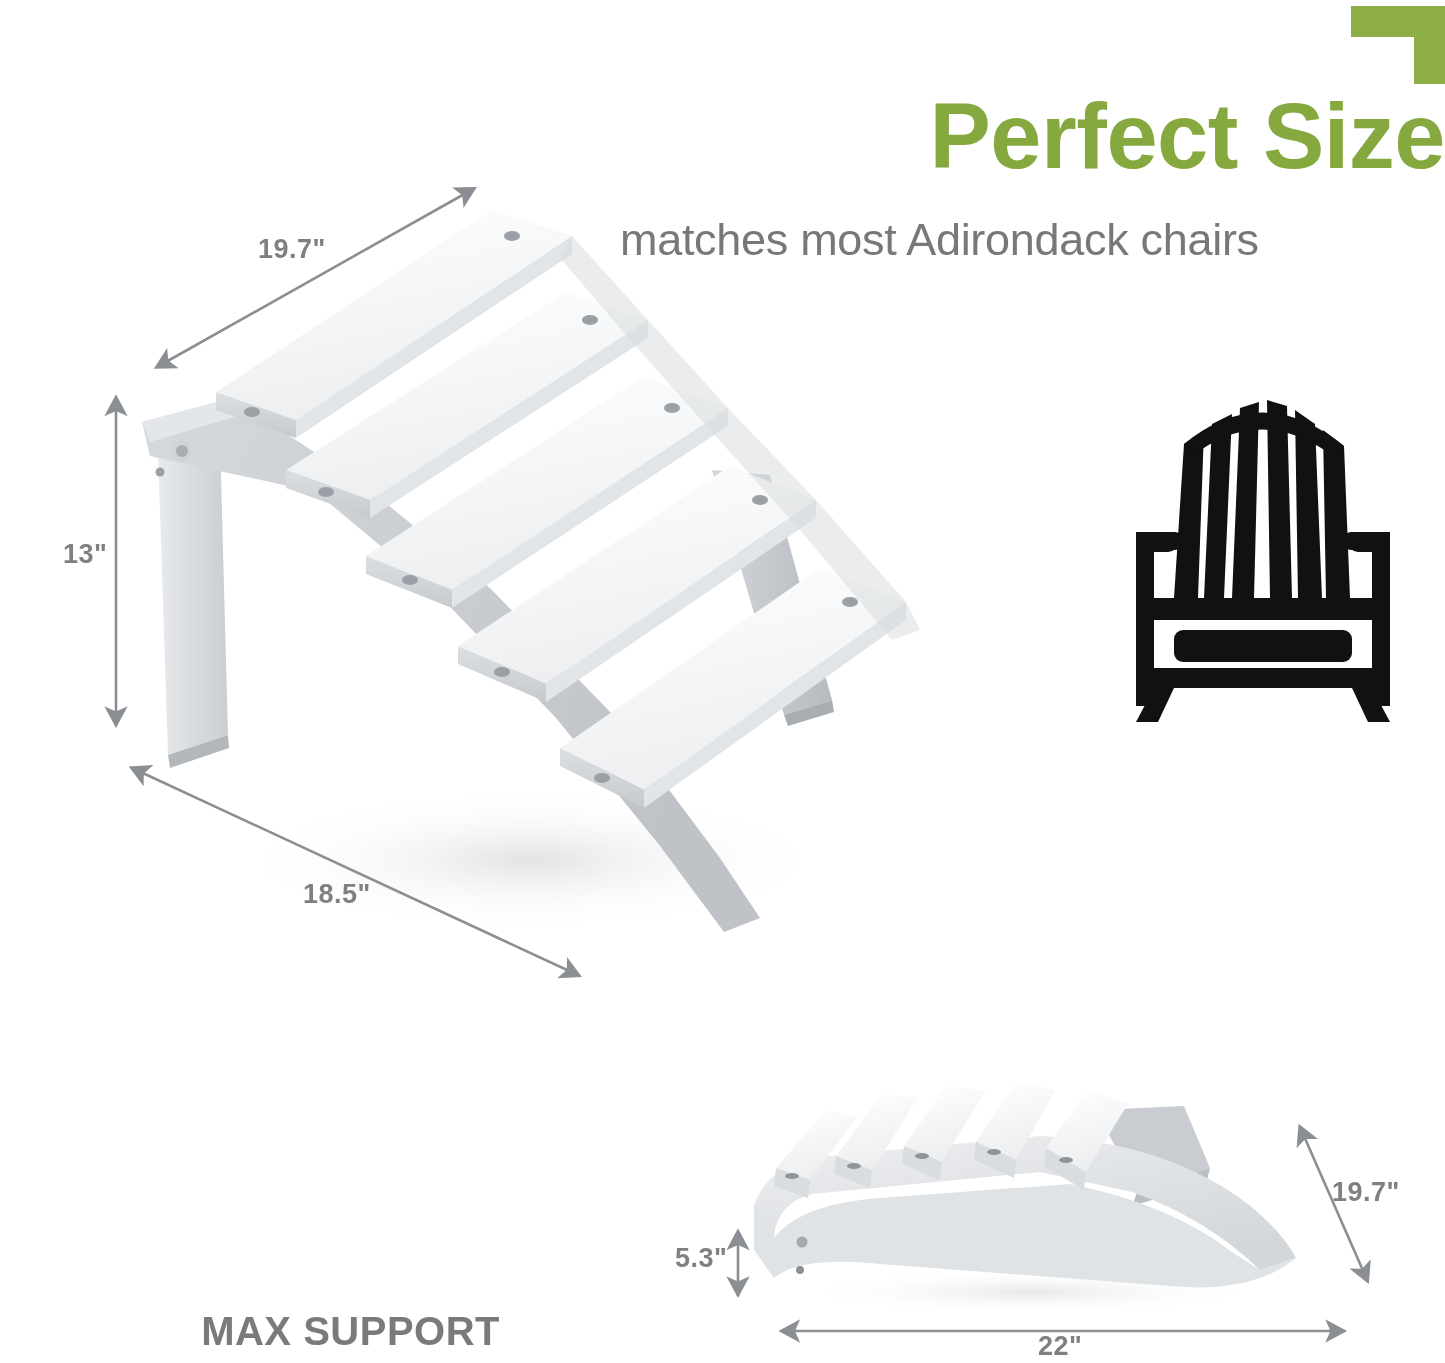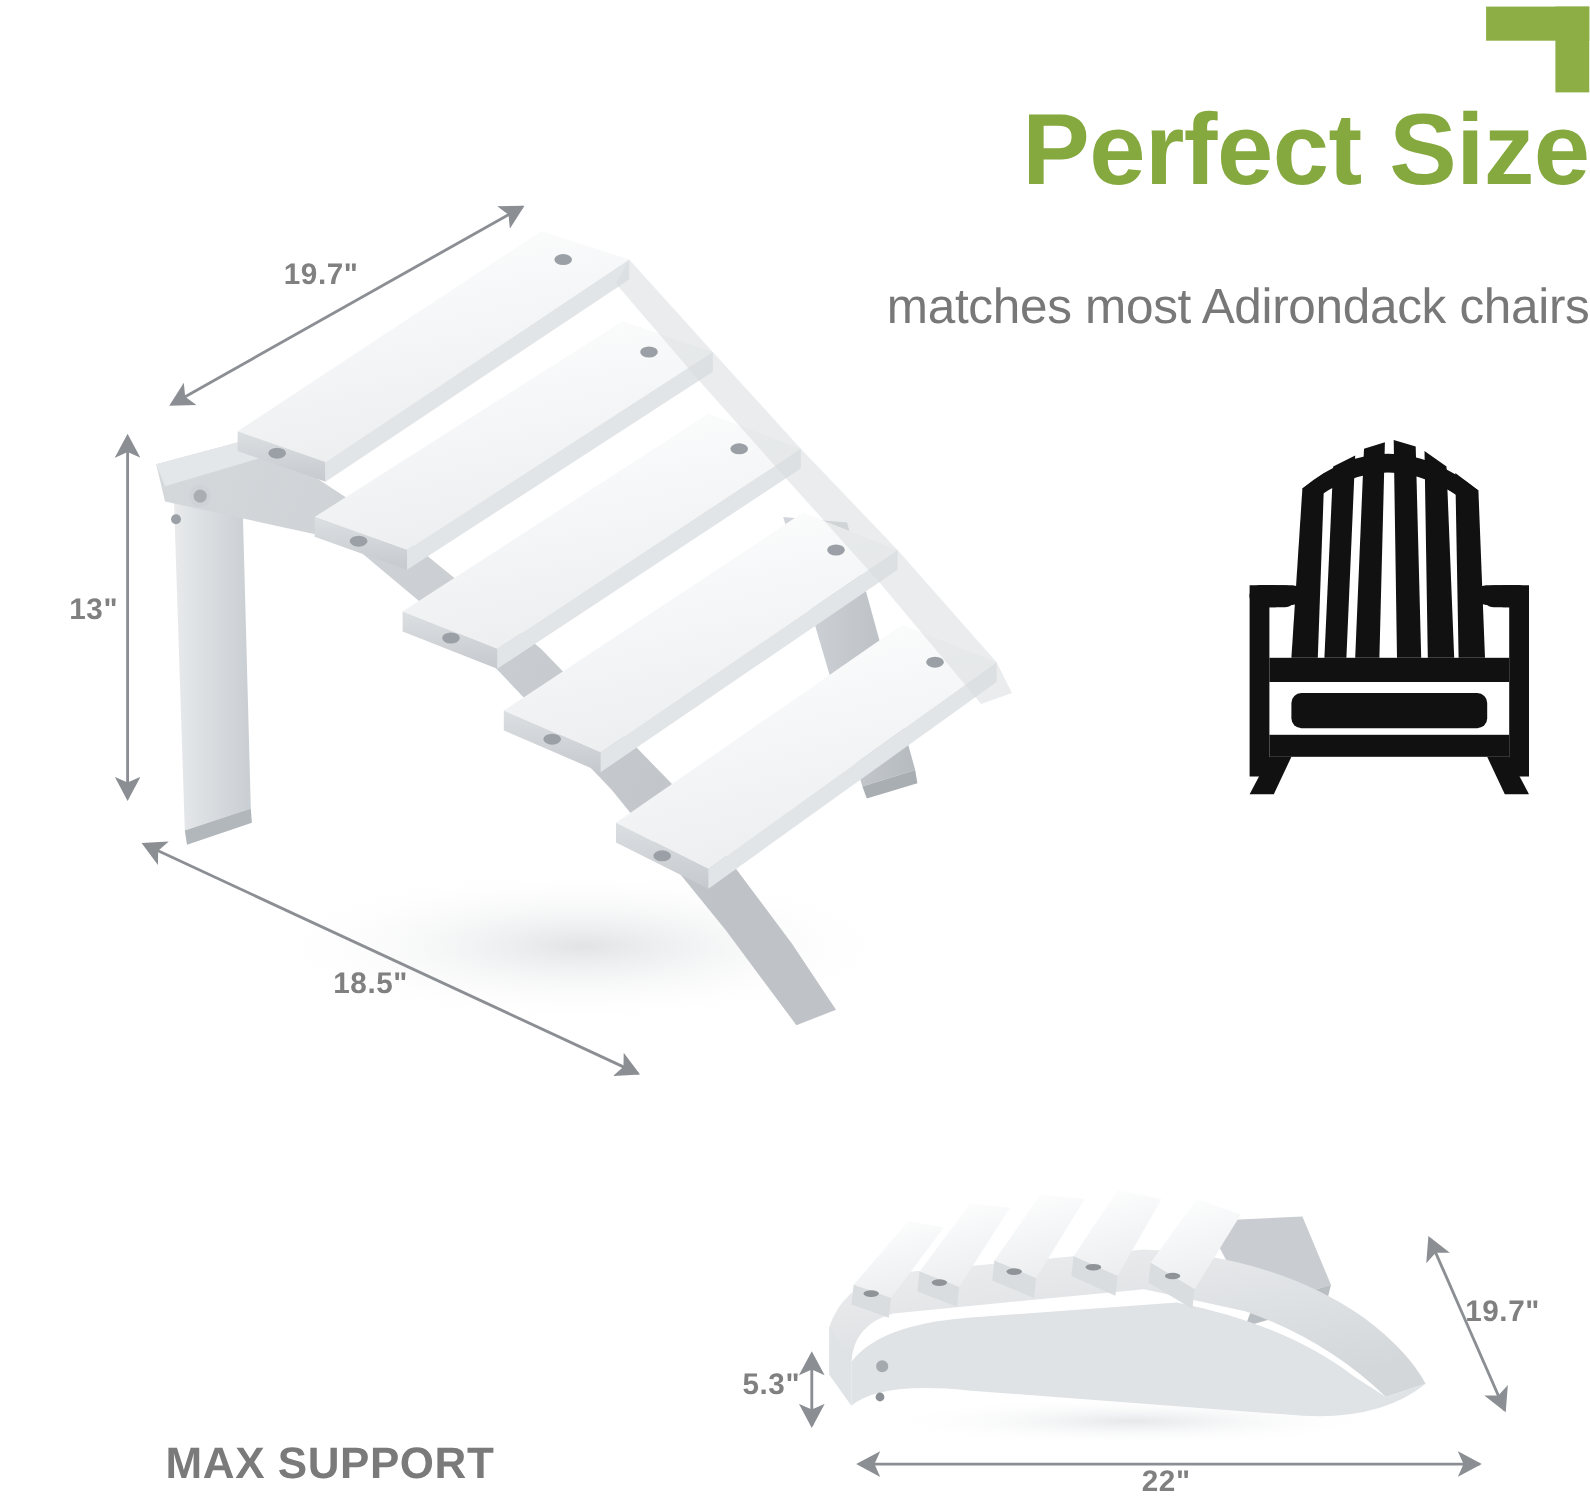--- a/index.html
+++ b/index.html
@@ -16,22 +16,22 @@
   #corner-bracket .barV{position:absolute;right:0;top:0;width:31px;height:78px;background:#8CAE44;}
 
   
   #title{
     position:absolute;left:700px;top:88px;width:745px;
     text-align:right;font-size:92px;line-height:96px;font-weight:bold;
     color:#85A93F;letter-spacing:-0.5px;white-space:nowrap;
   }
   #subtitle{
     position:absolute;left:620px;top:214px;width:825px;
-    text-align:right;font-size:45px;line-height:52px;font-weight:normal;
-    color:#787878;letter-spacing:-0.3px;white-space:nowrap;margin-top:39px;
+    text-align:left;font-size:45px;line-height:52px;font-weight:normal;
+    color:#787878;letter-spacing:-0.3px;white-space:nowrap;
   }
 
   
   .dimtext{
     position:absolute;color:#808080;font-weight:bold;
     font-size:27px;line-height:30px;white-space:nowrap;
     letter-spacing:0.5px;
   }
 
   
@@ -43,21 +43,21 @@
   #ottoman-folded svg{display:block;width:580px;height:230px;}
 
   
   #chair-icon{position:absolute;left:1112px;top:386px;width:300px;height:345px;}
   #chair-icon svg{display:block;width:300px;height:345px;}
 
   
   #weight-badge{position:absolute;left:148px;top:1105px;width:290px;height:200px;}
   #weight-badge svg{display:block;width:290px;height:200px;}
   #max-support{
-    position:absolute;left:100px;top:1308px;width:400px;text-align:center;
+    position:absolute;left:100px;top:1308px;width:400px;text-align:right;
     font-size:40px;line-height:46px;font-weight:bold;color:#7A7A7A;
     letter-spacing:0.5px;white-space:nowrap;
   }
 
   
   #arrows{position:absolute;left:0;top:0;width:1445px;height:1363px;pointer-events:none;}
   #arrows svg{display:block;width:1445px;height:1363px;}
 </style>
 </head>
 <body>

